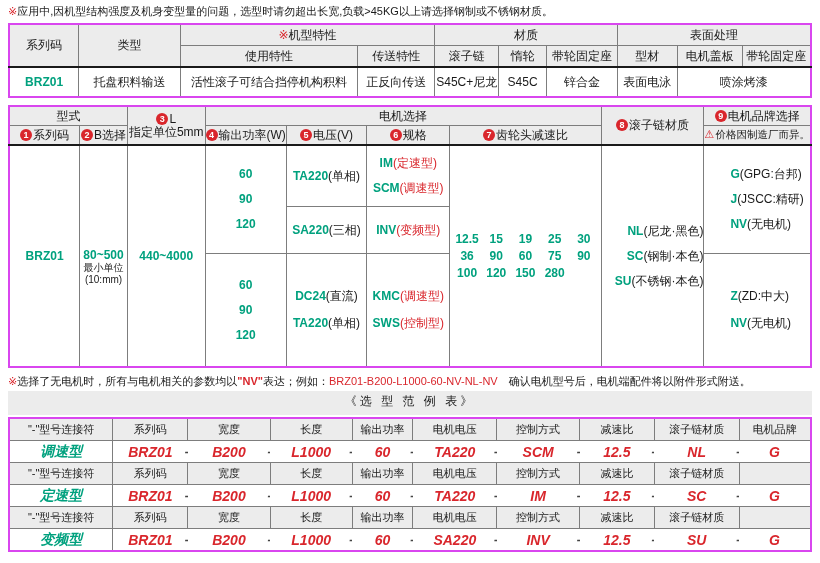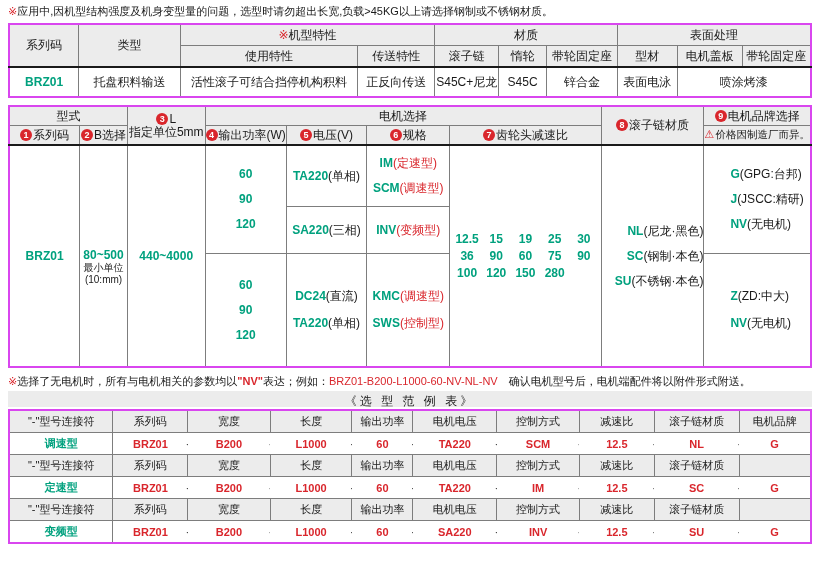--- a/index.html
+++ b/index.html
@@ -32,24 +32,24 @@
   .chain-cell{text-align:right;}
   .chain-cell div{line-height:25px;}
   .brand-cell{text-align:left;padding-left:26px;}
   .ratio-grid{display:grid;grid-template-columns:repeat(5,1fr);width:146px;margin:0 auto;}
   .ratio-grid span{line-height:17px;font-weight:bold;color:#00a17e;}
   .cnum{display:inline-block;width:12px;height:12px;border-radius:50%;background:#d9262c;color:#fff;font-size:9px;line-height:12px;text-align:center;font-weight:bold;margin-right:1px;vertical-align:1px;}
   .warn{font-size:10.5px;margin-top:40px;}
   .warn-tri{color:#d9262c;font-size:11px;margin-right:1px;}
   
   .notes{margin:6px 8px 2px;font-size:11px;line-height:14px;white-space:nowrap;}
-  .example-title{margin:3px 8px 2px;height:16px;line-height:20px;background:#ececec;text-align:center;font-size:12px;letter-spacing:3px;}
+  .example-title{margin:3px 8px 2px;height:24px;line-height:20px;background:#ececec;text-align:center;font-size:12px;letter-spacing:3px;}
   
   .t3 th{height:21px;font-size:11px;}
-  .t3 td{height:21px;font-size:11px;background:#fff;}
+  .t3 td{height:21px;font-size:14px;background:#fff;font-style:italic;}
   .t3 .val{border-left:none;border-right:none;position:relative;}
   .t3 .elabel{border-right:1px solid #7d7d7d;}
   .t3 .dash{position:absolute;right:-5px;top:50%;transform:translate(0,-50%);color:#444;font-weight:bold;}
 </style>
 </head>
 <body>
 
 <div class="page">
 
   <div class="top-note"><span class="red">※</span><span>应用中,因机型结构强度及机身变型量的问题，选型时请勿超出长宽,负载&gt;45KG以上请选择钢制或不锈钢材质。</span></div>

